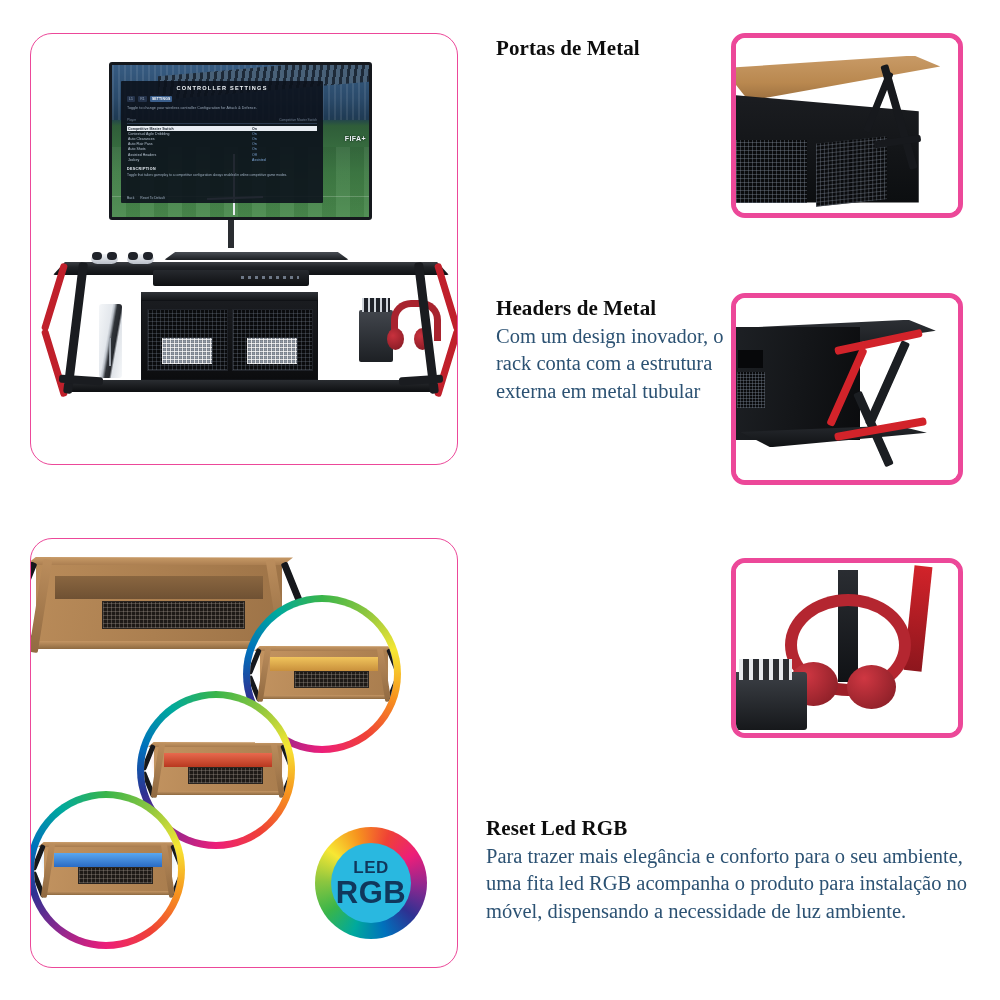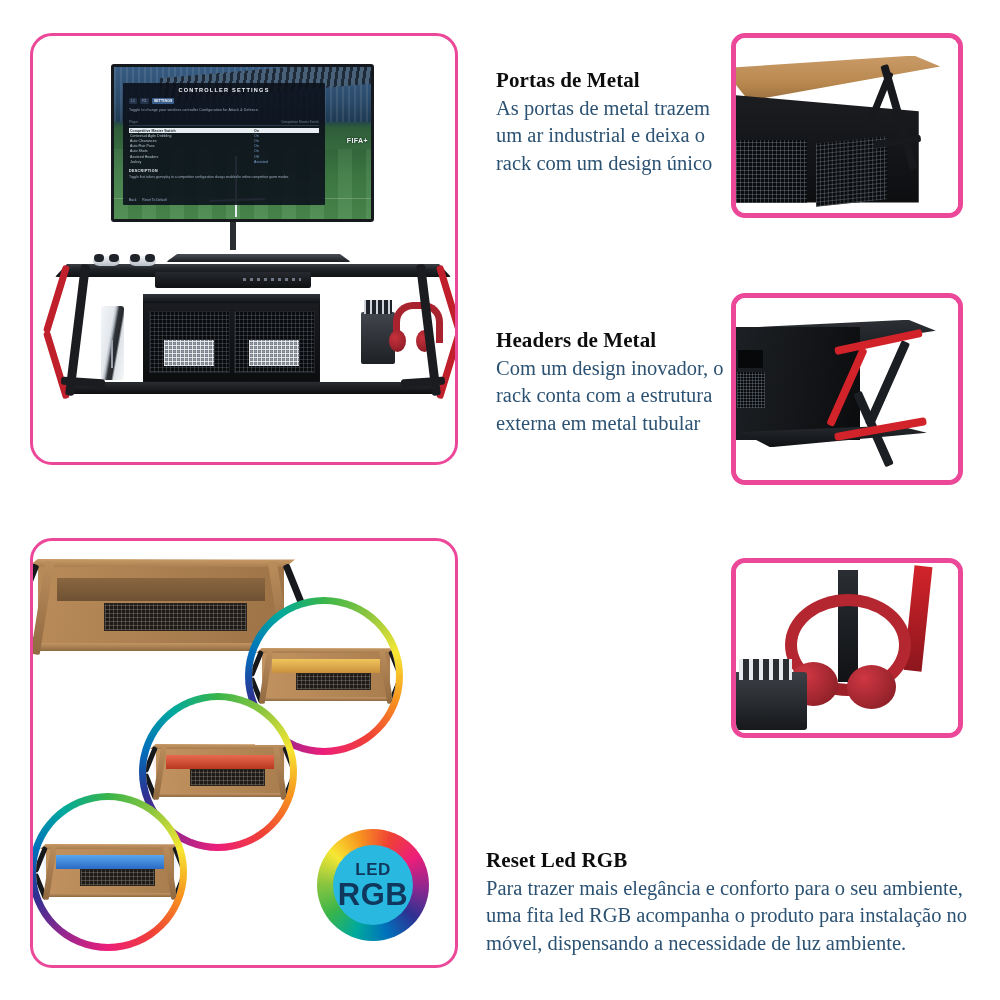--- a/index.html
+++ b/index.html
@@ -12,29 +12,29 @@
     height: 1000px;
     position: relative;
     overflow: hidden;
     font-family: "Liberation Serif", "DejaVu Serif", serif;
   }
 
   
   .panel {
     position: absolute;
     background: #ffffff;
-    border: 3px solid #ec4899;
+    border: 1px solid #ec4899;
     border-radius: 22px;
     box-sizing: border-box;
     overflow: hidden;
   }
   .panel-sm { border-radius: 14px; border-width: 5px; }
 
   
-  .feature { position: absolute; margin-top: 32px; }
+  .feature { position: absolute; }
   .feature h2 {
     margin: 0 0 2px 0;
     font-size: 21px;
     font-weight: bold;
     color: #0d0d0d;
     letter-spacing: .1px;
     line-height: 1.18;
   }
   .feature p {
     margin: 0;
@@ -627,21 +627,20 @@
   <div class="led-badge" style="left:284px; top:288px; width:112px; height:112px;">
     <div class="led-core">
       <span class="t1">LED</span>
       <span class="t2">RGB</span>
     </div>
   </div>
 </div>
 
 <div class="feature" style="left:496px; top:36px; width:222px;">
   <h2>Portas de Metal</h2>
-  <p>As portas de metal trazem um ar industrial e deixa o rack com um design único</p>
 </div>
 
 <div class="panel panel-sm" style="left:731px; top:33px; width:232px; height:185px;">
   <div class="ph">
     <div class="p1-top"></div>
     <div class="p1-body"></div>
     <div class="p1-mesh a"></div>
     <div class="p1-mesh b"></div>
     <div class="p1-leg">
       <div class="zbar" style="left:8%; top:6%; width:7px; height:52%; transform:rotate(22deg); background:#17191d;"></div>

